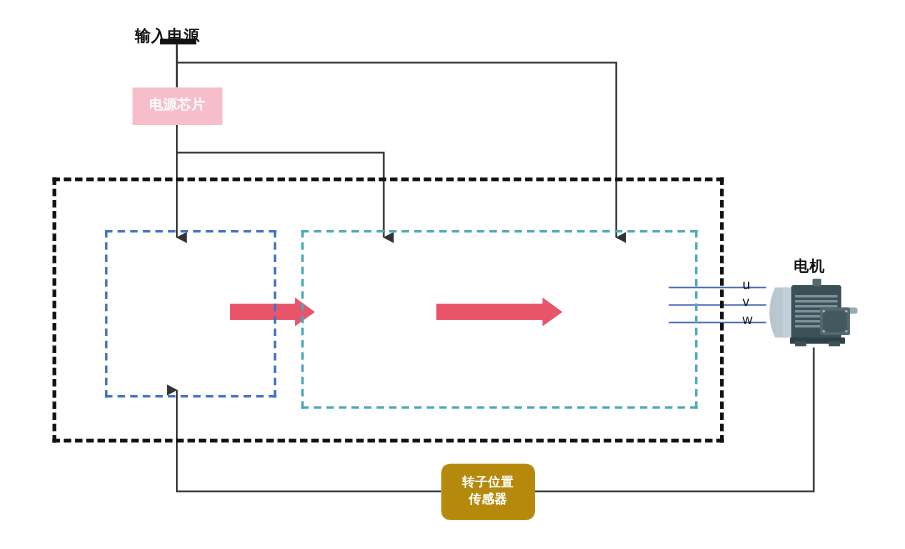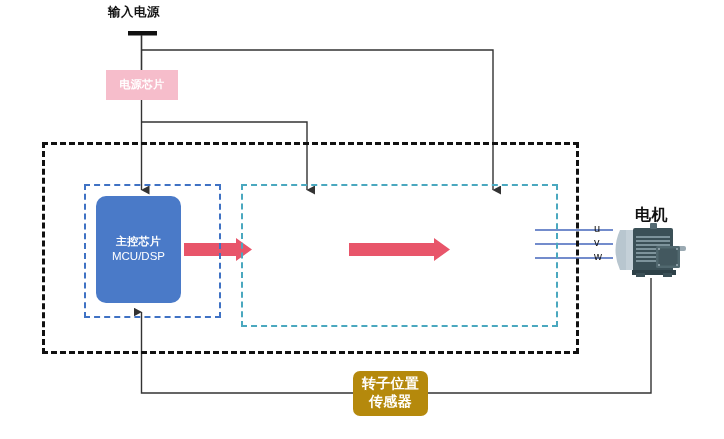--- a/index.html
+++ b/index.html
@@ -28,35 +28,35 @@
   .node .cn{font-size:11px;font-weight:bold;letter-spacing:.3px;}
   .node .en{font-size:11.5px;}
 
   
   #power-chip{left:106px;top:70px;width:72px;height:30px;
         background:#f6bdcb;border-radius:0;font-size:11px;font-weight:bold;}
 
   
   #rotor-sensor{left:353px;top:371px;width:75px;height:45px;
         background:#b5890c;border-radius:7px;font-size:10.5px;font-weight:bold;}
-  #rotor-sensor .cn{font-size:14px;font-family:Liberation Mono, monospace;}
+  #rotor-sensor .cn{font-size:10px;}
 
   
   .dashed-box{position:absolute;box-sizing:border-box;background:transparent;}
   #outer-box{left:42px;top:142px;width:537px;height:212px;
         border:3px dashed #111111;}
   #mcu-box{left:84px;top:184px;width:137px;height:134px;
         border:2.5px dashed #3f72c4;}
   #drive-box{left:241px;top:184px;width:317px;height:143px;
         border:2.5px dashed #4aa8bf;}
 
   
   .lbl{position:absolute;color:#111111;font-weight:bold;}
-  #input-power-label{left:108px;top:4px;font-size:12.5px;letter-spacing:.5px;}
-  #motor-label{left:635px;top:205px;font-size:16px;letter-spacing:.5px;}
+  #input-power-label{left:108px;top:21px;font-size:12.5px;letter-spacing:.5px;}
+  #motor-label{left:635px;top:205px;font-size:12px;letter-spacing:.5px;}
   .phase{position:absolute;font-size:11px;color:#111111;font-weight:normal;}
   #phase-u{left:594px;top:222px;}
   #phase-v{left:594px;top:236px;}
   #phase-w{left:594px;top:250px;}
 
   
   #motor-graphic{position:absolute;left:606px;top:222px;width:84px;height:56px;}
 </style>
 </head>
 <body>
@@ -114,24 +114,20 @@
   </svg>
 
   <div class="dashed-box" id="outer-box"></div>
   <div class="dashed-box" id="mcu-box"></div>
   <div class="dashed-box" id="drive-box"></div>
 
   <div class="node" id="power-chip">
     <span class="cn">电源芯片</span>
   </div>
 
-  <div class="node" id="mcu-block">
-    <span class="cn">主控芯片</span>
-    <span class="en">MCU/DSP</span>
-  </div>
 
 
 
   <div class="node" id="rotor-sensor">
     <span class="cn">转子位置</span>
     <span class="cn">传感器</span>
   </div>
 
   <div class="lbl" id="input-power-label">输入电源</div>
   <div class="lbl" id="motor-label">电机</div>

